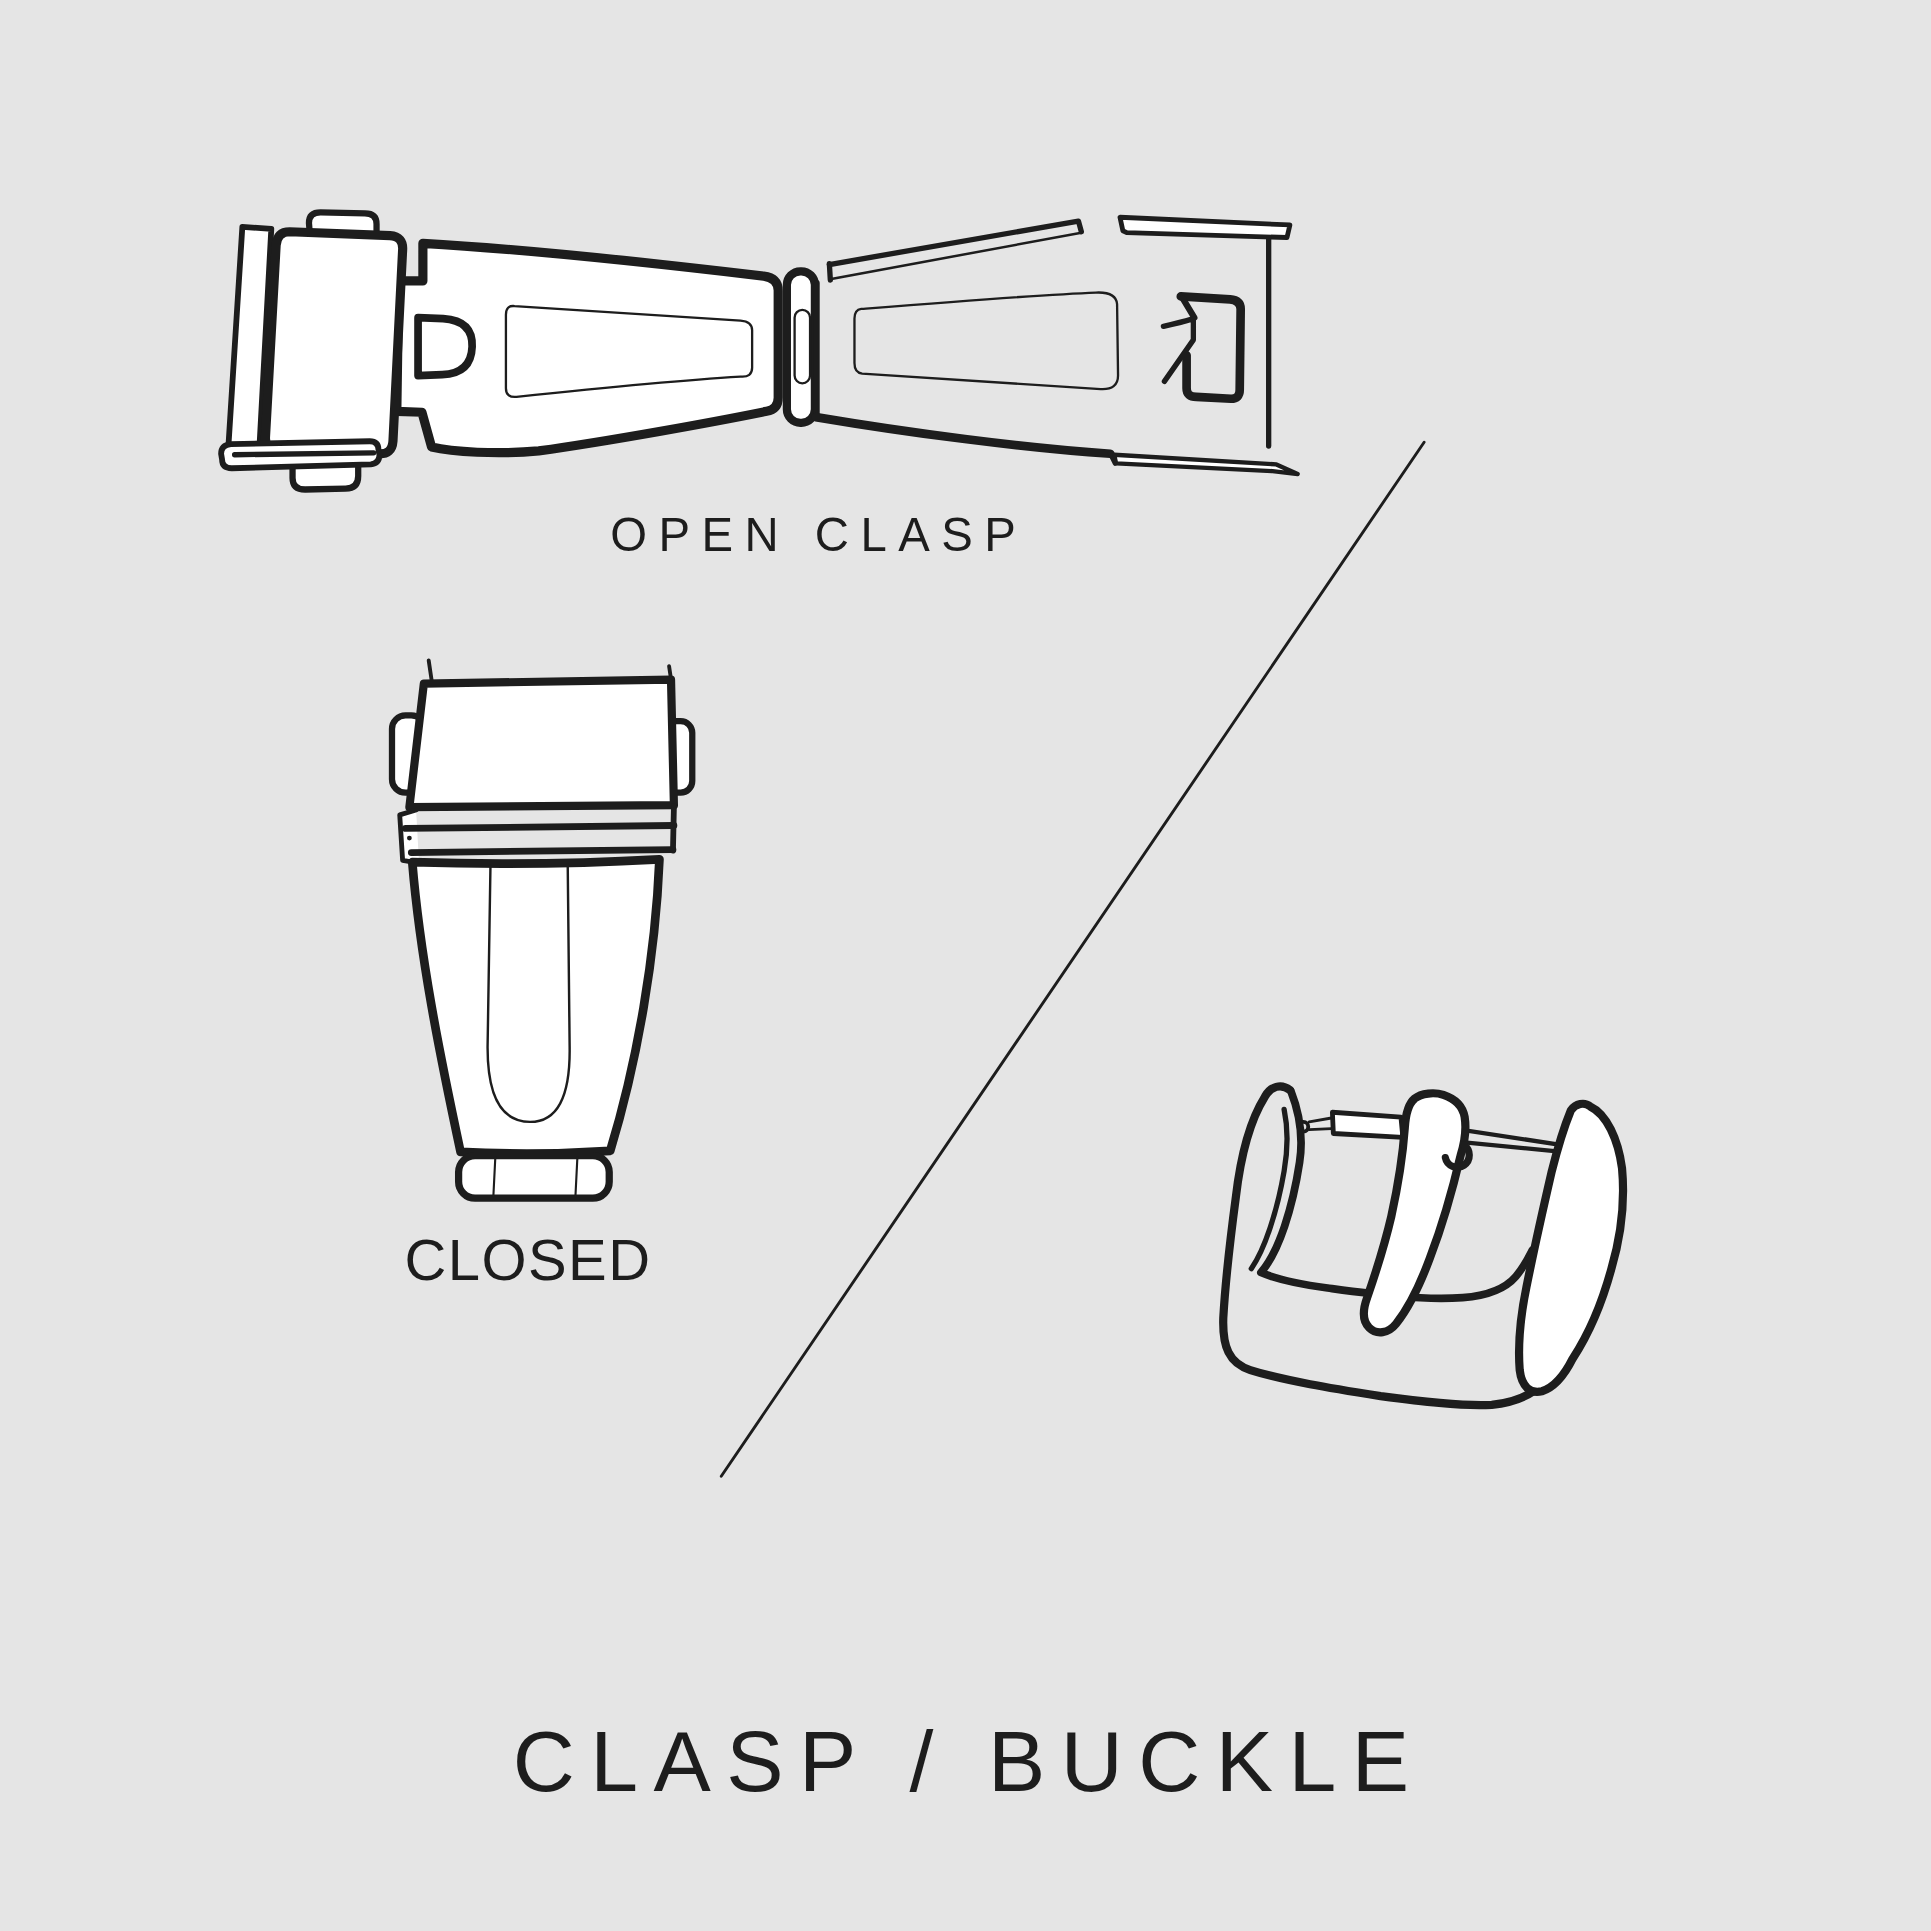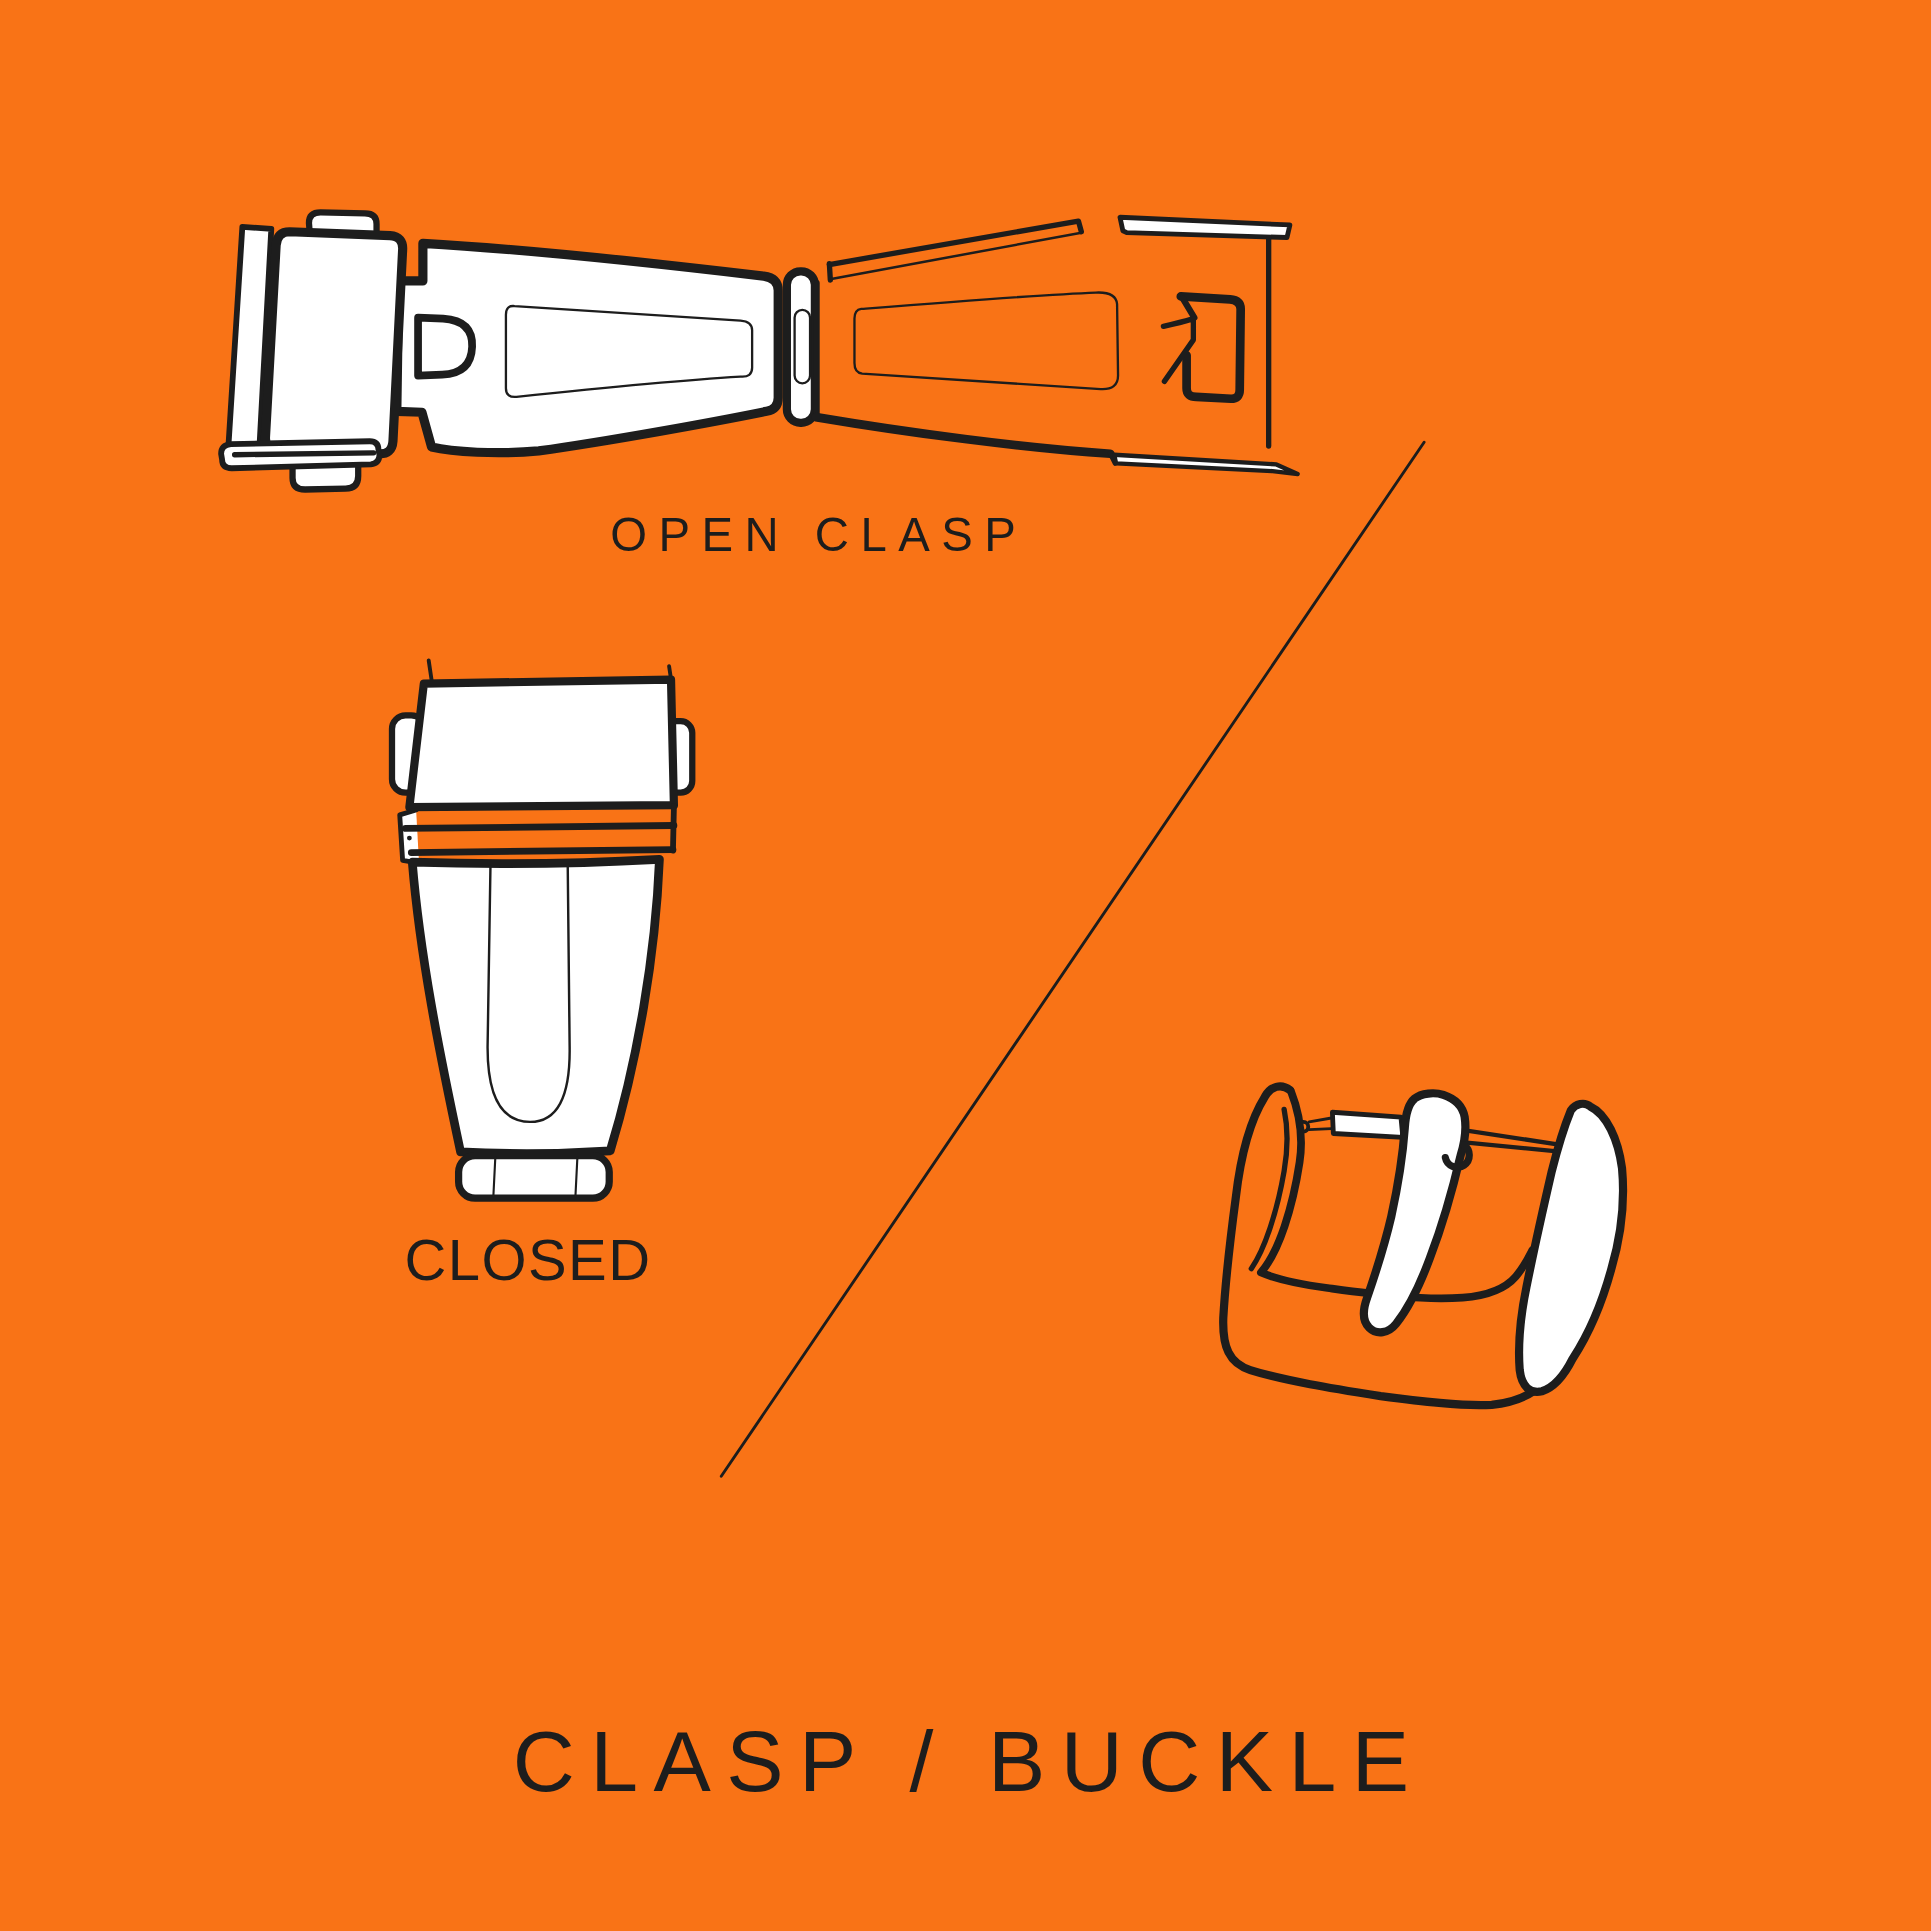--- a/index.html
+++ b/index.html
@@ -1,16 +1,16 @@
 <!DOCTYPE html>
 <html><head>
 <meta charset="utf-8">
 <style>
   html,body{margin:0;padding:0;background:#ffffff;}
-  .page{width:1931px;height:1931px;position:relative;background:#f97316;overflow:hidden;}
+  .page{width:1931px;height:1931px;position:relative;background:#e5e5e5;overflow:hidden;}
   svg{position:absolute;left:0;top:0;}
   text{font-family:"Liberation Sans",sans-serif;fill:#1d1d1d;}
 </style>
 </head>
 <body>
 <div class="page">
 <svg width="1931" height="1931" viewBox="0 0 2000 2000">
 <g stroke="#1d1d1d" fill="none" stroke-linecap="round" stroke-linejoin="round">
 
 <path d="M251,235 L281,237 L268,476 L236,471 Z" stroke-width="6" fill="#ffffff"></path>

